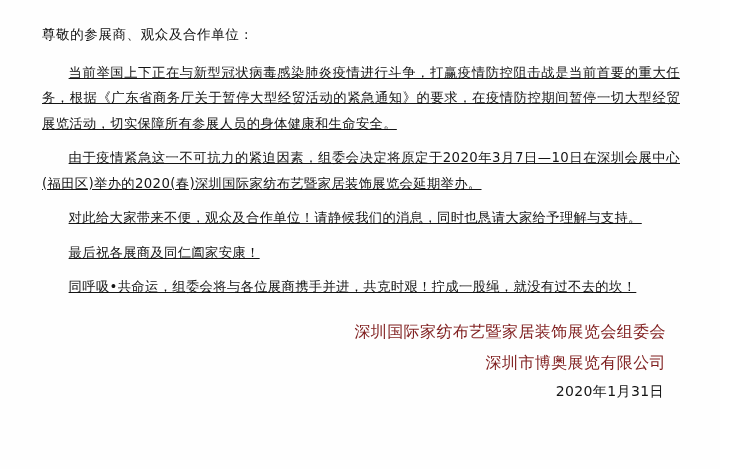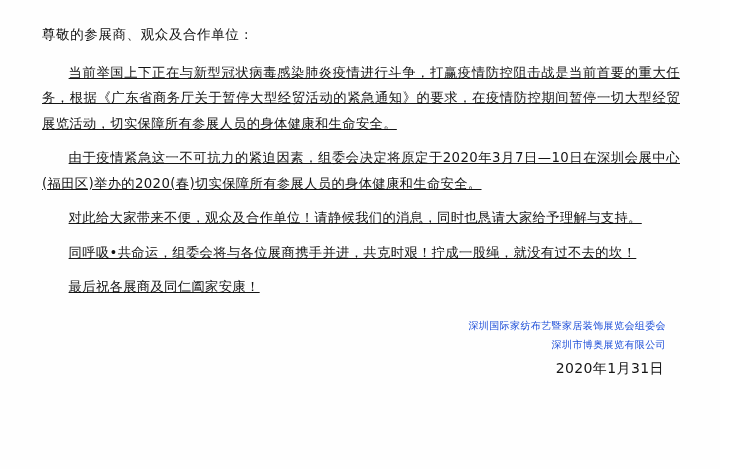--- a/index.html
+++ b/index.html
@@ -39,50 +39,50 @@
     color: #141414;
     text-indent: 2em;
     text-decoration: underline;
   }
   .sign-block {
     margin-top: 16px;
     text-align: right;
     padding-right: 14px;
   }
   .sign-line {
-    font-size: 10px;
+    font-size: 16px;
     line-height: 1.95;
     letter-spacing: 0.4px;
-    color: #1d4ed8;
+    color: #7f1d1d;
   }
   .sign-date {
     font-size: 14px;
     line-height: 1.95;
     letter-spacing: 0.4px;
     color: #141414;
     padding-right: 2px;
   }
 </style>
 </head>
 <body>
 
 <div class="page">
 
   <div class="salutation">尊敬的参展商、观众及合作单位：</div>
 
   <p class="para">当前举国上下正在与新型冠状病毒感染肺炎疫情进行斗争，打赢疫情防控阻击战是当前首要的重大任务，根据《广东省商务厅关于暂停大型经贸活动的紧急通知》的要求，在疫情防控期间暂停一切大型经贸展览活动，切实保障所有参展人员的身体健康和生命安全。</p>
 
-  <p class="para">由于疫情紧急这一不可抗力的紧迫因素，组委会决定将原定于2020年3月7日—10日在深圳会展中心(福田区)举办的2020(春)切实保障所有参展人员的身体健康和生命安全。</p>
+  <p class="para">由于疫情紧急这一不可抗力的紧迫因素，组委会决定将原定于2020年3月7日—10日在深圳会展中心(福田区)举办的2020(春)深圳国际家纺布艺暨家居装饰展览会延期举办。</p>
 
 
   <p class="para">对此给大家带来不便，观众及合作单位！请静候我们的消息，同时也恳请大家给予理解与支持。</p>
 
+  <p class="para">最后祝各展商及同仁阖家安康！</p>
+
   <p class="para">同呼吸•共命运，组委会将与各位展商携手并进，共克时艰！拧成一股绳，就没有过不去的坎！</p>
-
-  <p class="para">最后祝各展商及同仁阖家安康！</p>
 
   <div class="sign-block">
     <div class="sign-line">深圳国际家纺布艺暨家居装饰展览会组委会</div>
     <div class="sign-line">深圳市博奥展览有限公司</div>
     <div class="sign-date">2020年1月31日</div>
   </div>
 
 </div>
 
 </body></html>

